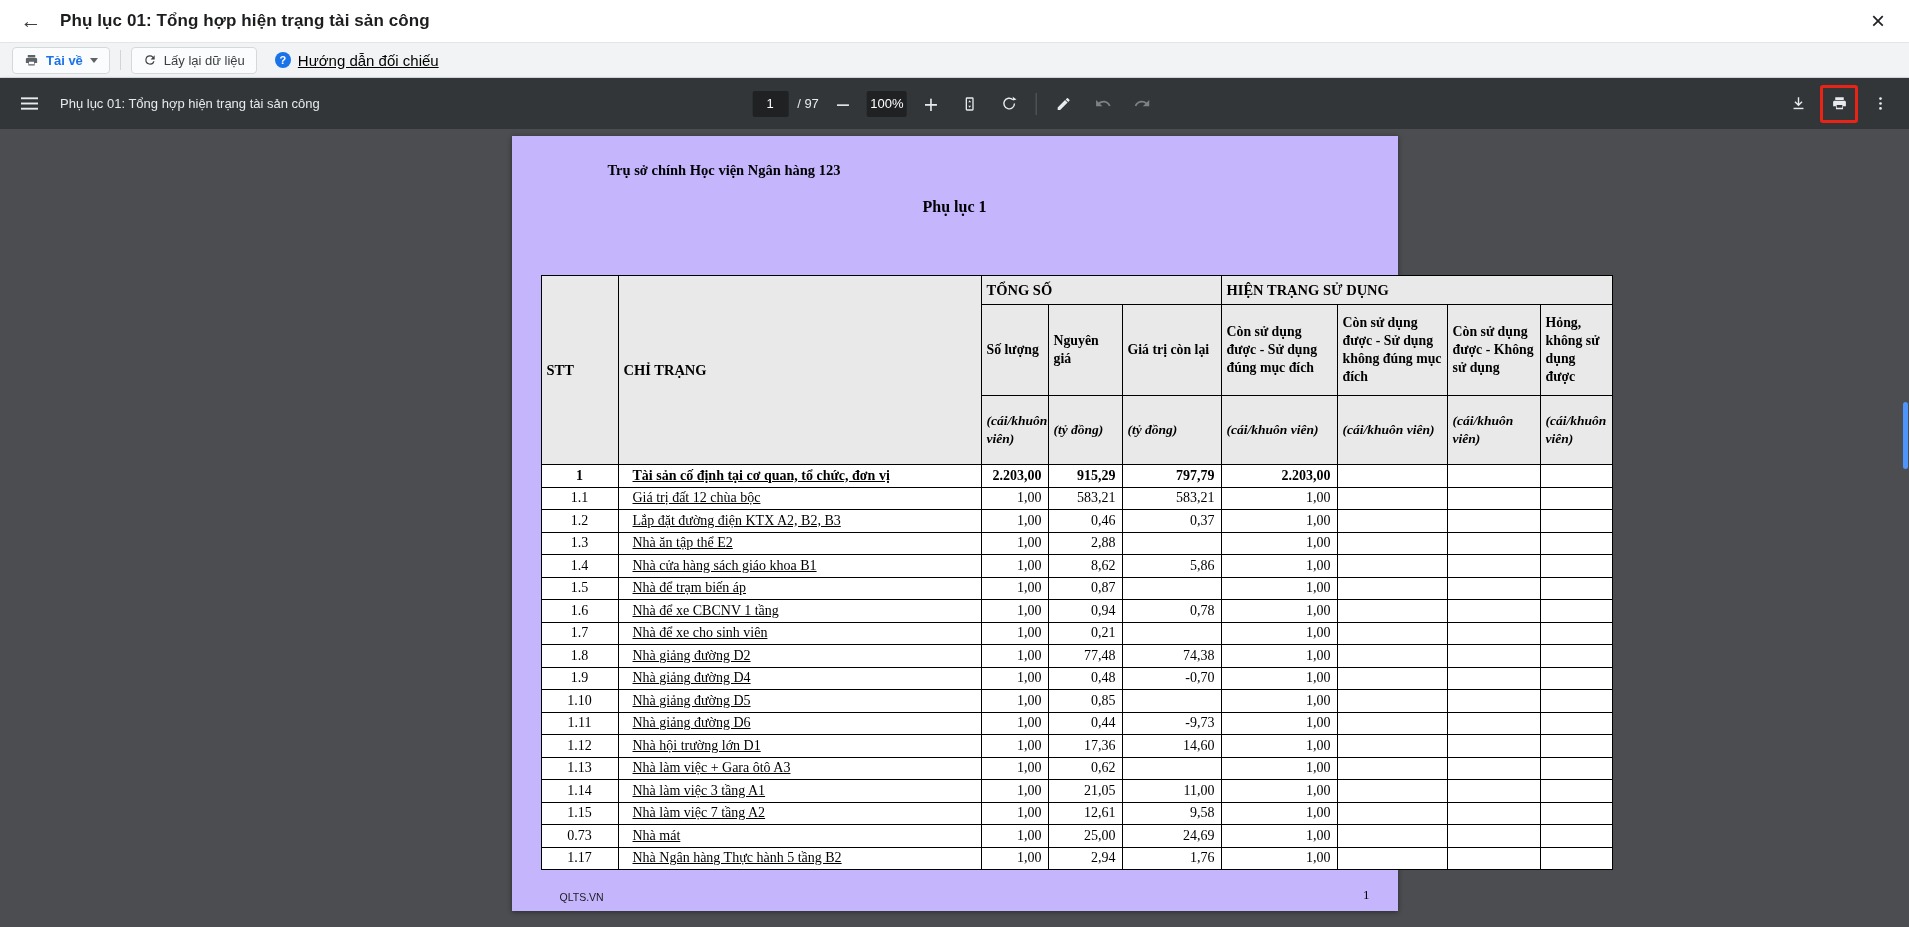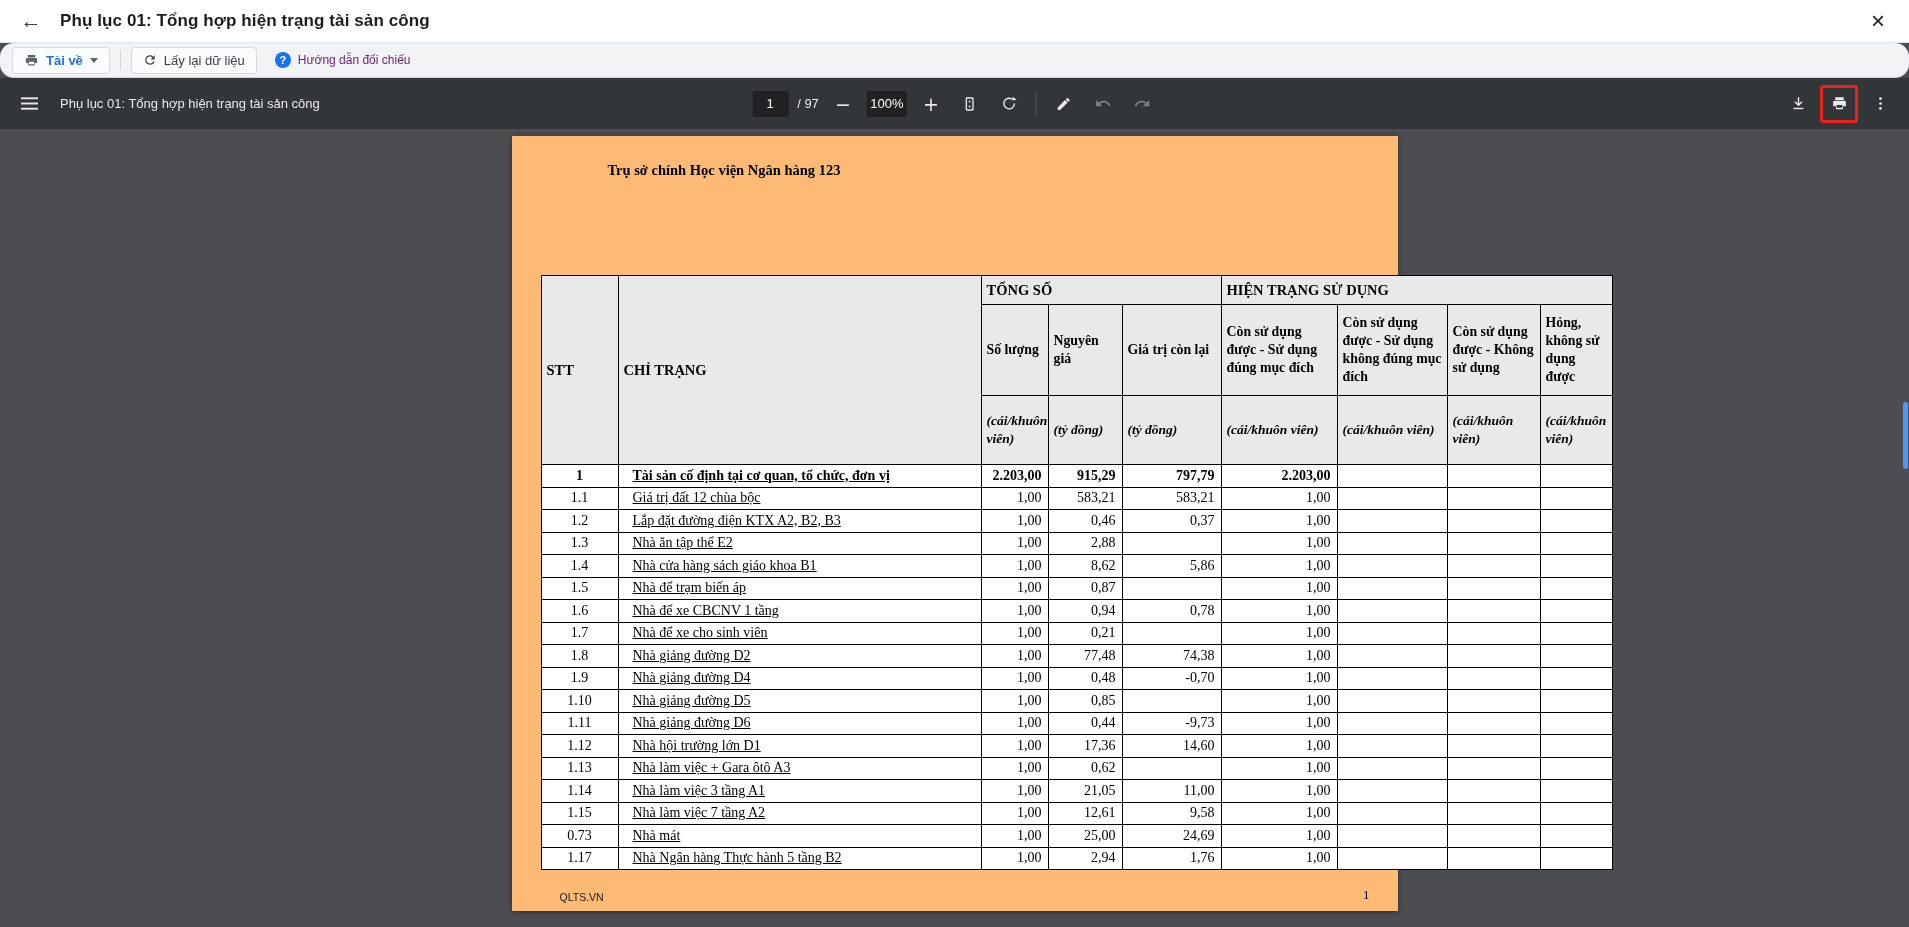--- a/index.html
+++ b/index.html
@@ -6,48 +6,48 @@
   html,body { width:1909px; height:927px; overflow:hidden; font-family:"Liberation Sans", sans-serif; background:#4b4d50; }
 
   
   .titlebar { height:43px; background:#fff; display:flex; align-items:center; padding:0 14px; border-bottom:1px solid #e3e5e8; }
   .icon-btn { background:none; border:none; cursor:pointer; display:flex; align-items:center; justify-content:center; }
   .back-btn { width:34px; height:34px; font-size:21px; color:#3c4043; }
   .titlebar h1 { font-size:17px; font-weight:700; color:#1c1d1f; margin-left:12px; letter-spacing:.1px; }
   .close-btn { margin-left:auto; width:34px; height:34px; font-size:24px; color:#202124; font-weight:400; }
 
   
-  .actionbar { height:35px; background:#f1f3f4; border-bottom:1px solid #dadce0; display:flex; align-items:center; padding:0 12px; gap:10px;border-radius:14px; }
+  .actionbar { height:35px; background:#f1f3f4; border-bottom:1px solid #dadce0; display:flex; align-items:center; padding:0 12px; gap:10px; }
   .act-btn { height:27px; display:inline-flex; align-items:center; gap:7px; padding:0 11px; background:#fbfcfd; border:1px solid #d6d9dc; border-radius:4px; cursor:pointer; font-size:13px; }
   .act-btn .lbl-blue { color:#1a73e8; font-weight:600; font-size:13px; }
   .act-btn .lbl-dark { color:#3c4043; font-size:13px; }
   .caret { width:0; height:0; border-left:4px solid transparent; border-right:4px solid transparent; border-top:5px solid #5f6368; }
   .vdivider { width:1px; height:20px; background:#d2d5d8; }
   .guide-link { display:inline-flex; align-items:center; gap:7px; background:none; border:none; cursor:pointer; }
-  .guide-link span.txt { color:#701a75; font-size:12px; }
+  .guide-link span.txt { color:#000000; font-size:15px;text-decoration:underline; }
   .help-badge { width:16px; height:16px; border-radius:50%; background:#1a73e8; color:#fff; font-size:11px; font-weight:700; display:flex; align-items:center; justify-content:center; }
 
   
   .pdf-toolbar { height:51px; background:#323639; display:flex; align-items:center; padding:0 14px; position:relative; color:#e8eaed; box-shadow:0 2px 4px rgba(0,0,0,.35); }
   .pdf-toolbar .tool-btn { width:30px; height:30px; border-radius:50%; background:none; border:none; cursor:pointer; display:flex; align-items:center; justify-content:center; color:#e8eaed; }
   .pdf-title { font-size:13px; color:#e8eaed; margin-left:16px; white-space:nowrap; }
   .center-controls { position:absolute; left:50%; transform:translateX(-50%); display:flex; align-items:center; gap:9px; }
   .dark-box { background:rgba(0,0,0,.38); border:none; border-radius:2px; color:#fff; text-align:center; font-size:13px; height:26px; }
   .page-input { width:36px; }
   .zoom-box { width:40px; display:flex; align-items:center; justify-content:center; }
   .page-count { font-size:13px; color:#e8eaed; }
   .zoom-btn { font-size:19px; font-family:"DejaVu Sans", sans-serif; }
   .tsep { width:1px; height:22px; background:#5a5e62; margin:0 3px; }
   .dimmed { opacity:.42; }
   .right-controls { margin-left:auto; display:flex; align-items:center; gap:7px; }
   .print-highlight { border:3px solid #ea2317; border-radius:3px; padding:1px; display:inline-flex; }
 
   
   .viewer { position:relative; height:798px; background:#4b4d50; overflow:hidden; }
-  .pdf-page { position:relative; width:886px; height:775px; background:#fdba74; margin:7px auto 0 auto; box-shadow:0 1px 5px rgba(0,0,0,.45); font-family:"Liberation Serif", serif; color:#000; }
+  .pdf-page { position:relative; width:886px; height:775px; background:#c4b5fd; margin:7px auto 0 auto; box-shadow:0 1px 5px rgba(0,0,0,.45); font-family:"Liberation Serif", serif; color:#000; }
   .doc-org { position:absolute; top:26px; left:96px; font-size:14.5px; font-weight:700; }
   .doc-appendix { position:absolute; top:62px; left:0; width:100%; text-align:center; font-size:16px; font-weight:700; }
   .doc-title { position:absolute; top:95px; left:0; width:100%; text-align:center; font-size:19px; font-weight:700; letter-spacing:.2px; }
   .doc-footer { position:absolute; bottom:8px; left:48px; right:28px; display:flex; justify-content:space-between; align-items:flex-end; }
   .footer-left { font-family:"Liberation Sans", sans-serif; font-size:10.5px; color:#1b1b1b; }
   .footer-right { font-size:13px; }
 
   
   table.asset { position:absolute; top:139px; left:29px; width:1071px; border-collapse:collapse; table-layout:fixed; }
   table.asset th, table.asset td { border:1px solid #000; overflow:hidden; }
@@ -188,20 +188,21 @@
             <circle cx="12" cy="19" r="1.9"></circle>
           </svg>
       </span>
     </button>
   </div>
 </div>
 
 <div class="viewer">
   <div class="pdf-page">
     <div class="doc-org">Trụ sở chính Học viện Ngân hàng 123</div>
+    <div class="doc-appendix">Phụ lục 1</div>
 
     <table class="asset">
       <colgroup>
         <col style="width:77px">
           <col style="width:363px">
           <col style="width:67px">
           <col style="width:74px">
           <col style="width:99px">
           <col style="width:116px">
           <col style="width:110px">

